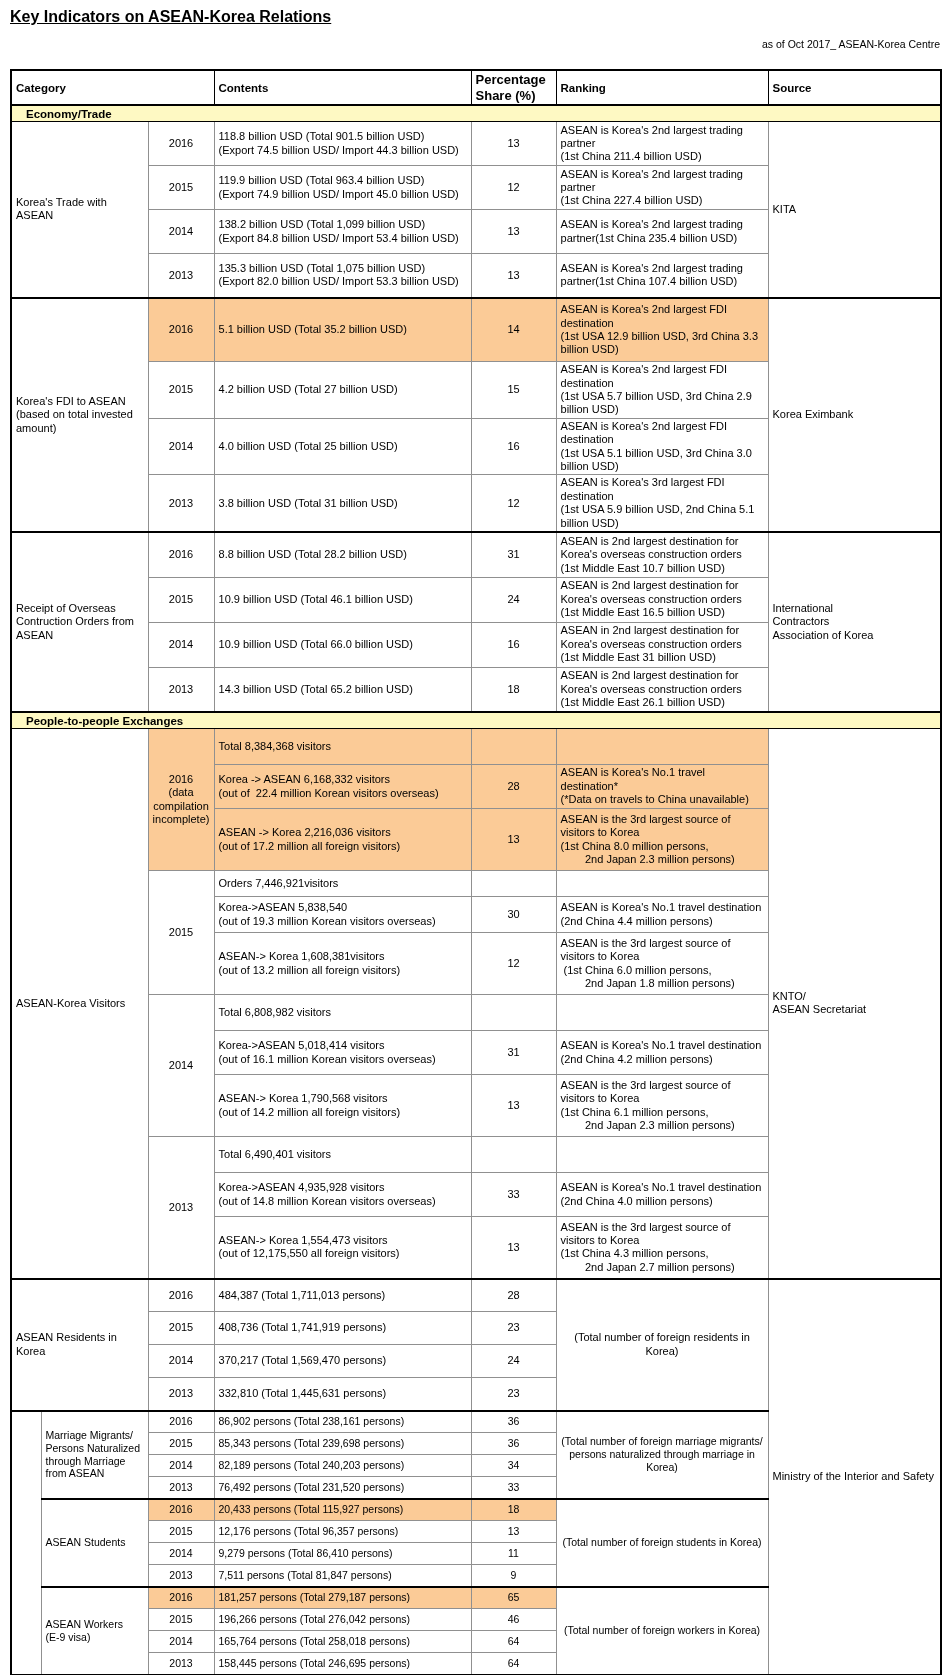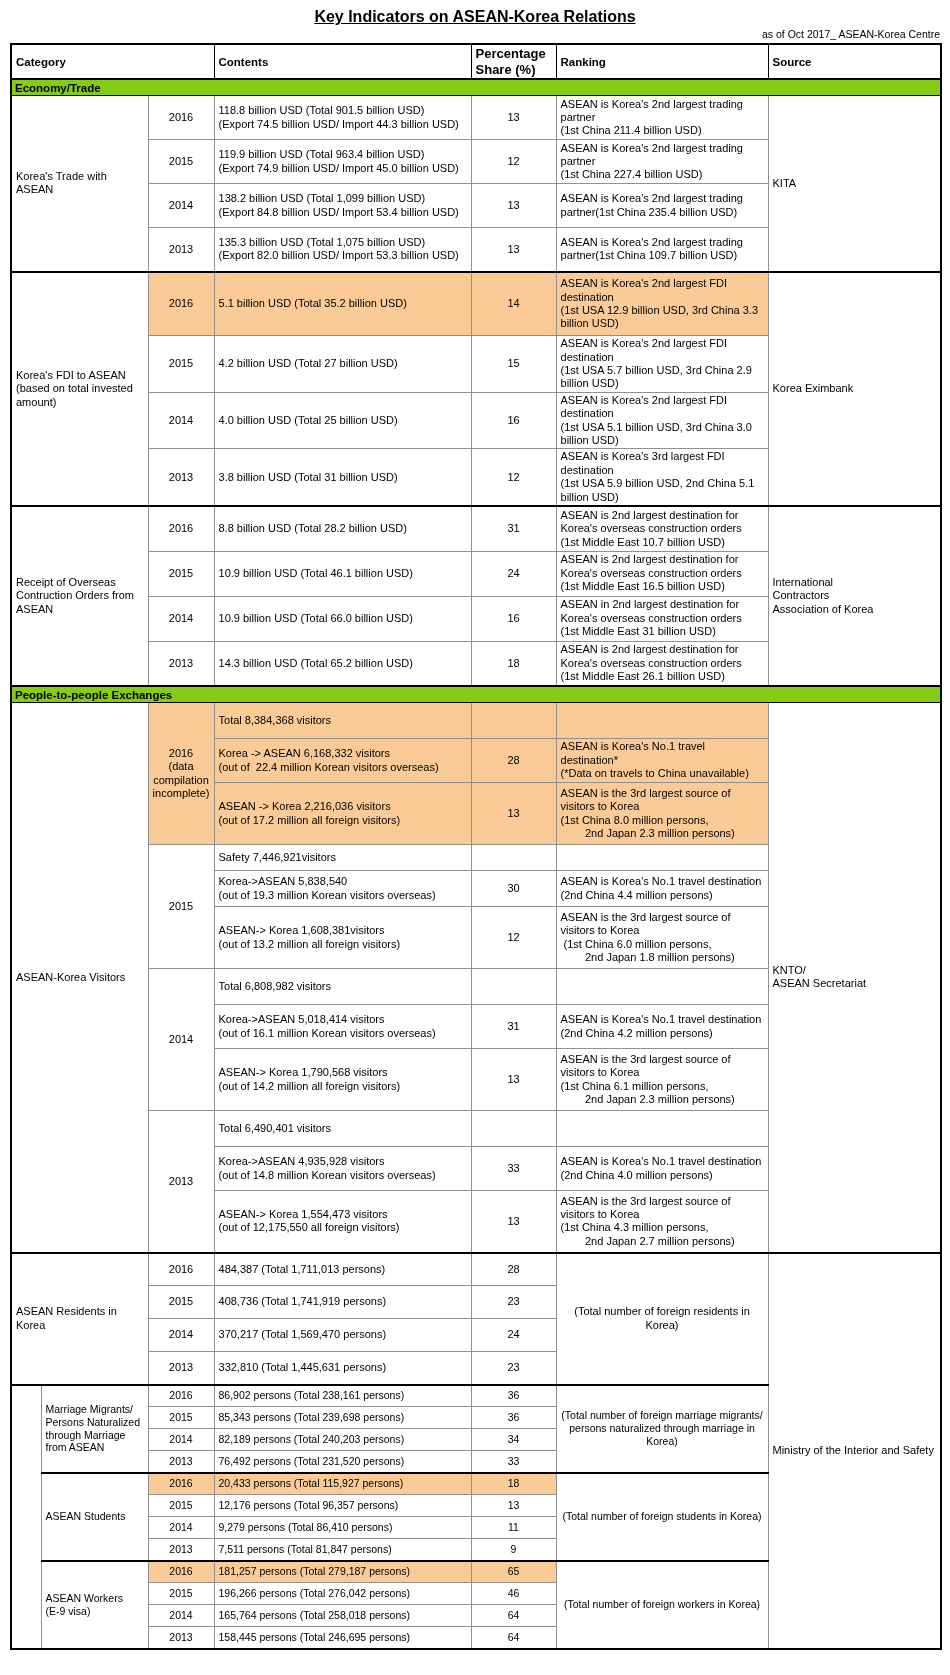--- a/index.html
+++ b/index.html
@@ -3,45 +3,45 @@
 <meta charset="utf-8">
 <style>
   html,body { margin:0; padding:0; background:#fff; }
   body {
     width:950px; min-height:1675px;
     font-family:"Liberation Sans","DejaVu Sans",sans-serif;
     color:#000;
   }
   .page { padding:6px 10px 0 10px; }
   .title {
-    text-align:center; font-weight:bold; font-size:16px;
-    text-decoration:underline; margin:2px 0 2px 0;
-  }
-  .asof { text-align:right; font-size:10.5px; margin:0 0 3px 0; }
+    font-weight:bold; font-size:16px;
+    text-decoration:underline; margin:2px 0 12px 0;
+  }
+  .asof { text-align:right; font-size:10.5px; margin:0 0 19px 0; }
   table.main {
     width:930px; border-collapse:collapse; table-layout:fixed;
     border:2px solid #000;
   }
   td {
     border:1px solid #909090;
     font-size:11px; line-height:1.22;
     padding:1px 4px; vertical-align:middle;
     white-space:pre-wrap; word-wrap:break-word;
     overflow:hidden;
   }
   tr.head td {
     font-weight:bold; text-align:left;
     border:1px solid #000; border-bottom:2px solid #000;
     font-size:11.5px; height:26px;
   }
   tr.head td.pct-head { font-size:13px; line-height:1.2; white-space:pre-line; }
   tr.secbar td {
-    background:#84cc16; font-weight:bold; font-size:11.5px;
+    background:#fef9c3; font-weight:bold; font-size:11.5px;
     border-top:2px solid #000; border-bottom:1px solid #000;
-    height:15px; padding:0 3px;
+    height:15px; padding:0 14px;
   }
   tr.sec-top > td { border-top:2px solid #000; }
   tr.grp-top > td { border-top:1px solid #3a3a3a; }
   .c { text-align:center; }
   .hl { background:#FBCB97; }
   .rank-center { text-align:center; }
   tr.cmpct td { font-size:10.5px; padding:0 4px; }
   
   .r44 { height:44px; } .r64 { height:64px; } .r45 { height:45px; }
   .r38 { height:36px; } .r28 { height:26px; } .r62 { height:62px; }
@@ -102,21 +102,21 @@
       <td>138.2 billion USD (Total 1,099 billion USD)
 (Export 84.8 billion USD/ Import 53.4 billion USD)</td>
       <td class="c">13</td>
       <td>ASEAN is Korea's 2nd largest trading partner(1st China 235.4 billion USD)</td>
     </tr>
     <tr class="r44">
       <td class="c">2013</td>
       <td>135.3 billion USD (Total 1,075 billion USD)
 (Export 82.0 billion USD/ Import 53.3 billion USD)</td>
       <td class="c">13</td>
-      <td>ASEAN is Korea's 2nd largest trading partner(1st China 109.7 billion USD)</td>
+      <td>ASEAN is Korea's 2nd largest trading partner(1st China 107.4 billion USD)</td>
     </tr>
 
     <tr class="r64 sec-top">
       <td colspan="2" rowspan="4">Korea's FDI to ASEAN
 (based on total invested amount)</td>
       <td class="c hl">2016</td>
       <td class="hl">5.1 billion USD (Total 35.2 billion USD)</td>
       <td class="c hl">14</td>
       <td class="hl">ASEAN is Korea's 2nd largest FDI destination
 (1st USA 12.9 billion USD, 3rd China 3.3 billion USD)</td>
@@ -202,21 +202,21 @@
       <td class="hl">ASEAN -&gt; Korea 2,216,036 visitors
 (out of 17.2 million all foreign visitors)</td>
       <td class="c hl">13</td>
       <td class="hl">ASEAN is the 3rd largest source of visitors to Korea
 (1st China 8.0 million persons,
         2nd Japan 2.3 million persons)</td>
     </tr>
 
     <tr class="r28 grp-top">
       <td class="c" rowspan="3">2015</td>
-      <td>Safety 7,446,921visitors</td>
+      <td>Orders 7,446,921visitors</td>
       <td class="c"></td>
       <td></td>
     </tr>
     <tr class="r38">
       <td>Korea-&gt;ASEAN 5,838,540
 (out of 19.3 million Korean visitors overseas)</td>
       <td class="c">30</td>
       <td>ASEAN is Korea's No.1 travel destination (2nd China 4.4 million persons)</td>
     </tr>
     <tr class="r62">

